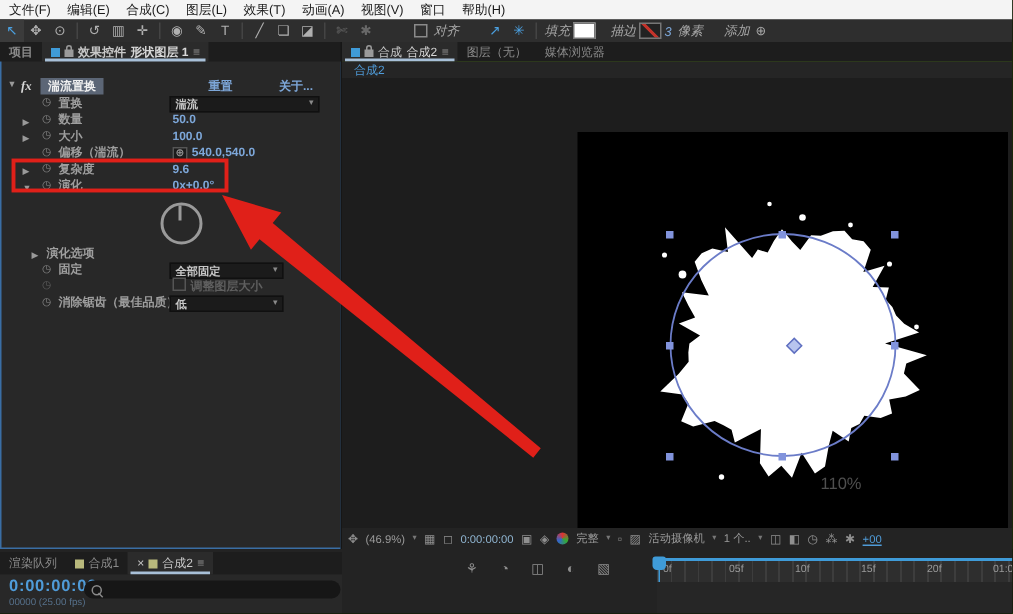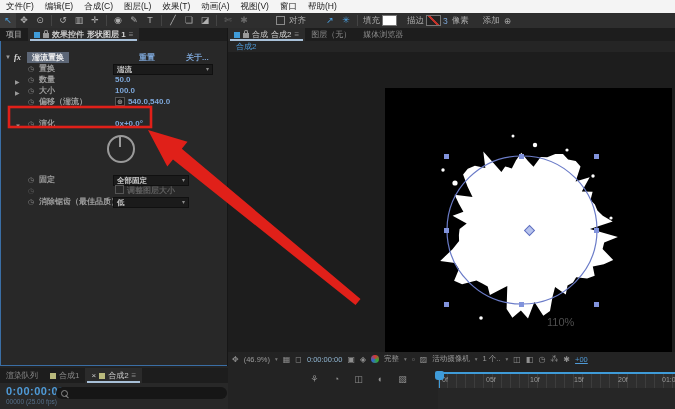--- a/index.html
+++ b/index.html
@@ -9,21 +9,21 @@
   
   .menubar{position:absolute;left:0;top:0;right:0;height:13px;background:#f4f4f4;color:#1a1a1a;
            font-size:8.5px;display:flex;align-items:center;gap:11px;padding:0 6px;}
   .menubar span{white-space:nowrap;}
   
   .toolbar{position:absolute;left:0;top:13px;right:0;height:15px;background:#2e2e2e;
            display:flex;align-items:center;font-size:9px;color:#a8a8a8;}
   .tool{width:16px;text-align:center;font-size:9px;line-height:15px;color:#b0b0b0;}
   .tool.active{color:#4ba0e0;background:#3b3b3b;}
   .tb-sep{width:1px;height:11px;background:#444;margin:0 3px;}
-  .tb-label{font-size:8.5px;color:#a8a8a8;margin:12px 2px;white-space:nowrap;}
+  .tb-label{font-size:8.5px;color:#a8a8a8;margin:12px 2px;white-space:nowrap;font-style:italic;}
   .chk{width:7px;height:7px;border:1px solid #8a8a8a;background:#2e2e2e;display:inline-block;margin-right:2px;}
   .swatch-fill{width:13px;height:9px;background:#fff;border:1px solid #777;display:inline-block;}
   .swatch-stroke{width:13px;height:9px;border:1px solid #777;display:inline-block;
      background:linear-gradient(45deg,#222 42%,#c2332b 44%,#c2332b 56%,#222 58%);}
   .blue-ic{color:#4ba0e0;}
   .px-num{color:#7da7d9;}
   
   .left-panel{position:absolute;left:0;top:28px;width:228px;bottom:43px;background:#282828;
               outline:1px solid #3a6ea5;outline-offset:-1px;font-weight:bold;}
   .right-panel{position:absolute;left:228px;top:28px;right:0;bottom:43px;background:#4d7c0f;}
@@ -191,27 +191,37 @@
       <span class="twirl tw" style="top:3px">▶</span>
       <span class="sw">◷</span>
       <span class="lbl">大小</span>
       <span class="val">100.0</span>
     </div>
     <div class="prow" style="top:68px">
       <span class="sw">◷</span>
       <span class="lbl">偏移（湍流）</span>
       <span class="val"><span class="xhair">⊕</span><span>540.0,540.0</span></span>
     </div>
+    <div class="prow" style="top:79px">
+      <span class="twirl tw" style="top:3px">▶</span>
+      <span class="sw">◷</span>
+      <span class="lbl">复杂度</span>
+      <span class="val">9.6</span>
+    </div>
     <div class="prow" style="top:90px">
       <span class="twirl tw" style="top:3px">▼</span>
       <span class="sw">◷</span>
       <span class="lbl">演化</span>
       <span class="val">0x+0.0°</span>
     </div>
     <div class="dial"></div>
+    <div class="prow grp" style="top:135px">
+      <span class="twirl" style="left:21px;top:3px">▶</span>
+      <span class="lbl">演化选项</span>
+    </div>
     <div class="prow" style="top:146px">
       <span class="sw">◷</span>
       <span class="lbl">固定</span>
       <span class="ddl" style="width:68px">
         <span>全部固定</span>
         <span class="ar">▾</span>
       </span>
     </div>
     <div class="prow" style="top:157px">
       <span class="sw dim">◷</span>

